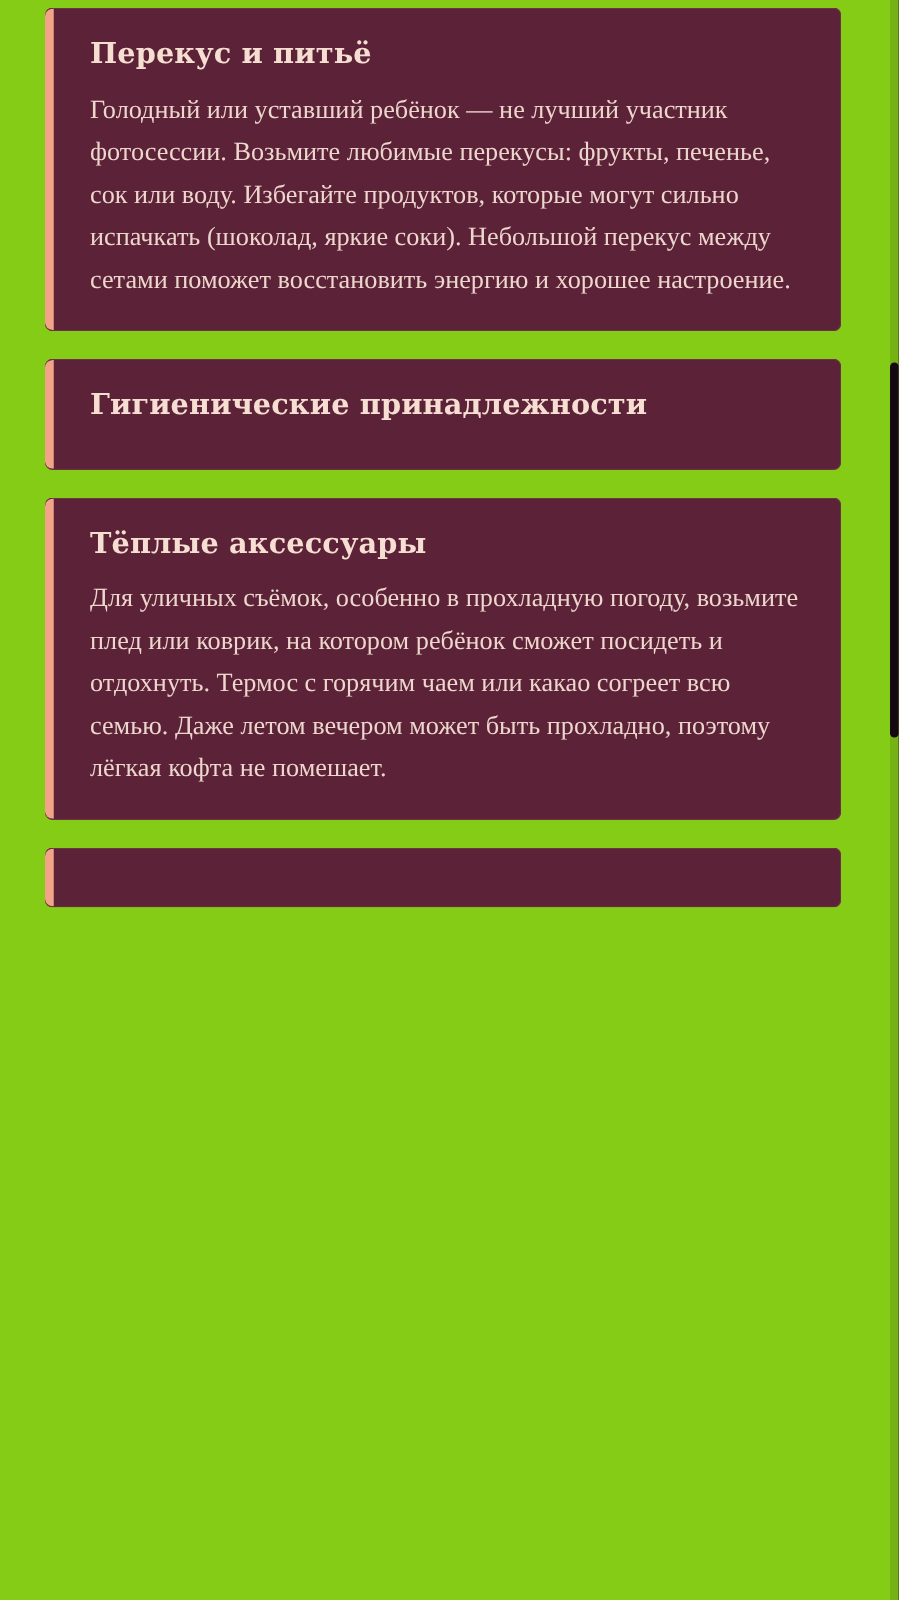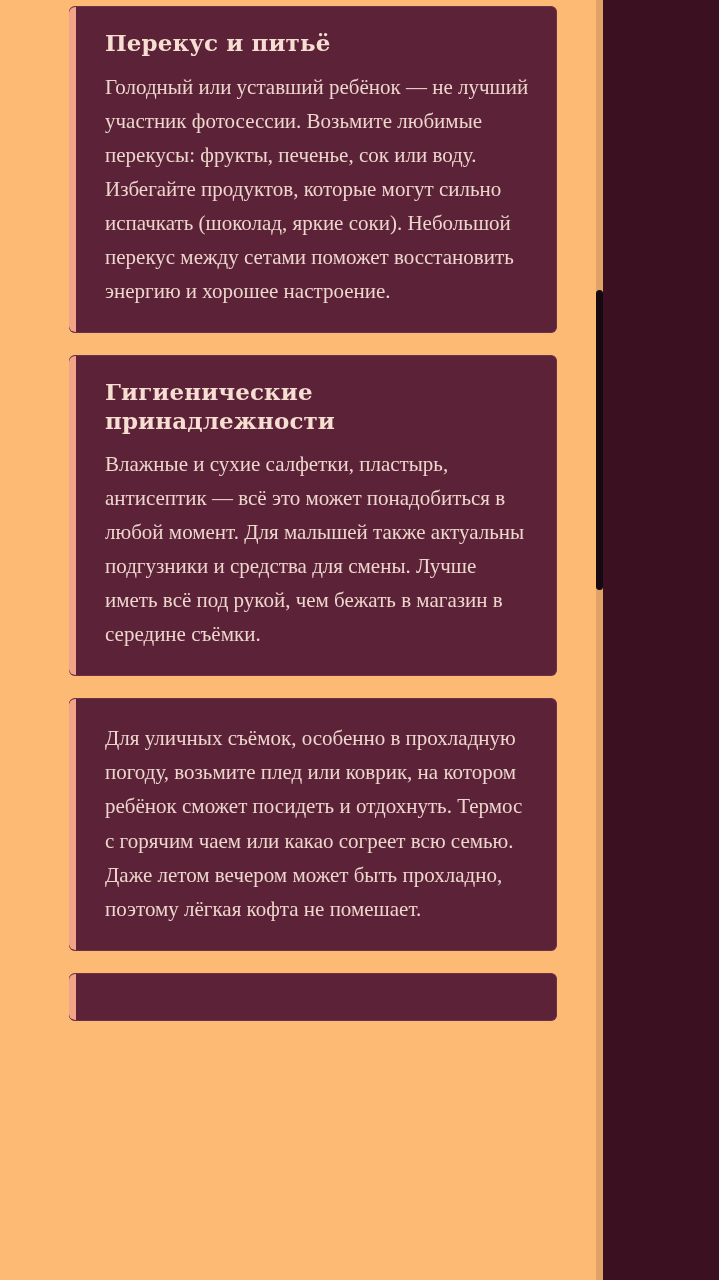--- a/index.html
+++ b/index.html
@@ -10,25 +10,25 @@
     height: 1280px;
     overflow: hidden;
   }
   body {
     font-family: "Liberation Sans", sans-serif;
     -webkit-font-smoothing: antialiased;
   }
 
   .page {
     position: relative;
-    width: 603px;
+    width: 719px;
     height: 1280px;
-    background: #fdba74;
+    background: #84cc16;
     box-sizing: border-box;
-    padding: 6px 46px 0 69px;
+    padding: 6px 46px 0 36px;
   }
 
   .cards {
     display: flex;
     flex-direction: column;
     gap: 22px;
   }
 
   .card {
     position: relative;
@@ -98,25 +98,25 @@
 
     <section class="card">
       <span class="accent-bar"></span>
       <h2 class="card-title">Перекус и питьё</h2>
       <p class="card-body">Голодный или уставший ребёнок — не лучший участник фотосессии. Возьмите любимые перекусы: фрукты, печенье, сок или воду. Избегайте продуктов, которые могут сильно испачкать (шоколад, яркие соки). Небольшой перекус между сетами поможет восстановить энергию и хорошее настроение.</p>
     </section>
 
     <section class="card">
       <span class="accent-bar"></span>
       <h2 class="card-title">Гигиенические принадлежности</h2>
-      <p class="card-body">Влажные и сухие салфетки, пластырь, антисептик — всё это может понадобиться в любой момент. Для малышей также актуальны подгузники и средства для смены. Лучше иметь всё под рукой, чем бежать в магазин в середине съёмки.</p>
     </section>
 
     <section class="card">
       <span class="accent-bar"></span>
+      <h2 class="card-title">Тёплые аксессуары</h2>
       <p class="card-body">Для уличных съёмок, особенно в прохладную погоду, возьмите плед или коврик, на котором ребёнок сможет посидеть и отдохнуть. Термос с горячим чаем или какао согреет всю семью. Даже летом вечером может быть прохладно, поэтому лёгкая кофта не помешает.</p>
     </section>
 
     <section class="card">
       <span class="accent-bar"></span>
     </section>
 
   </div>
 
   <div class="scrollbar-track">

